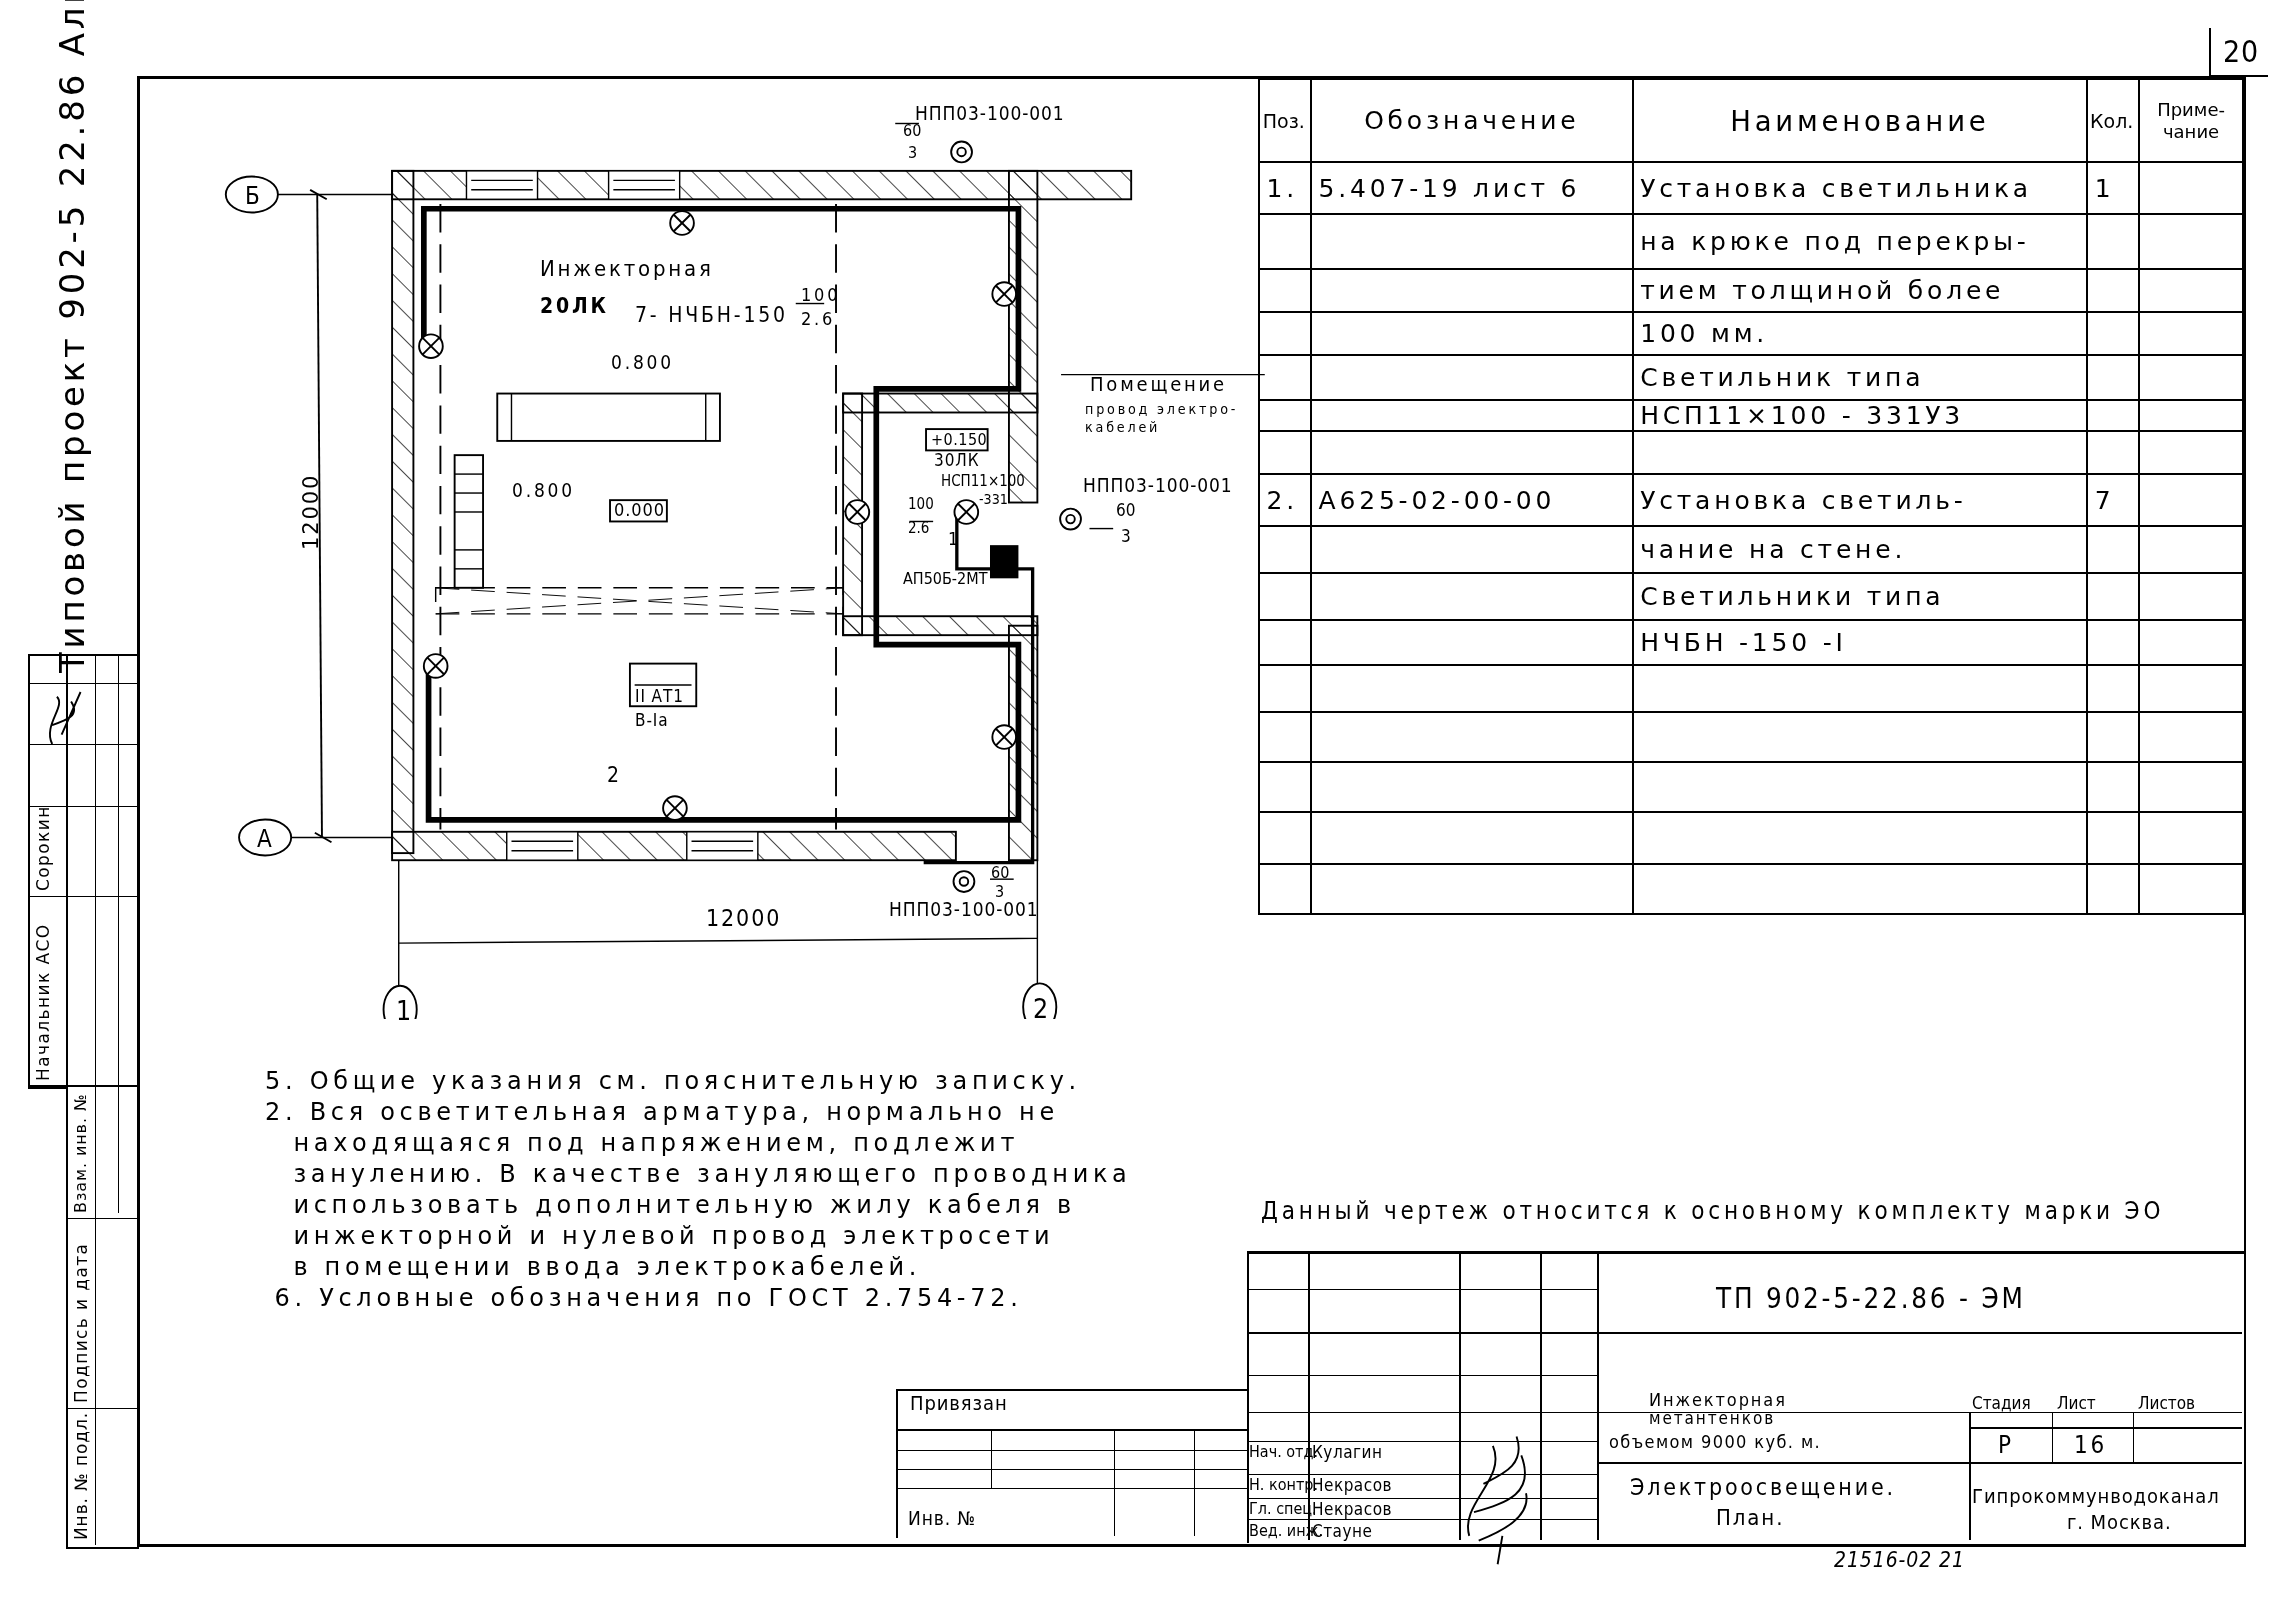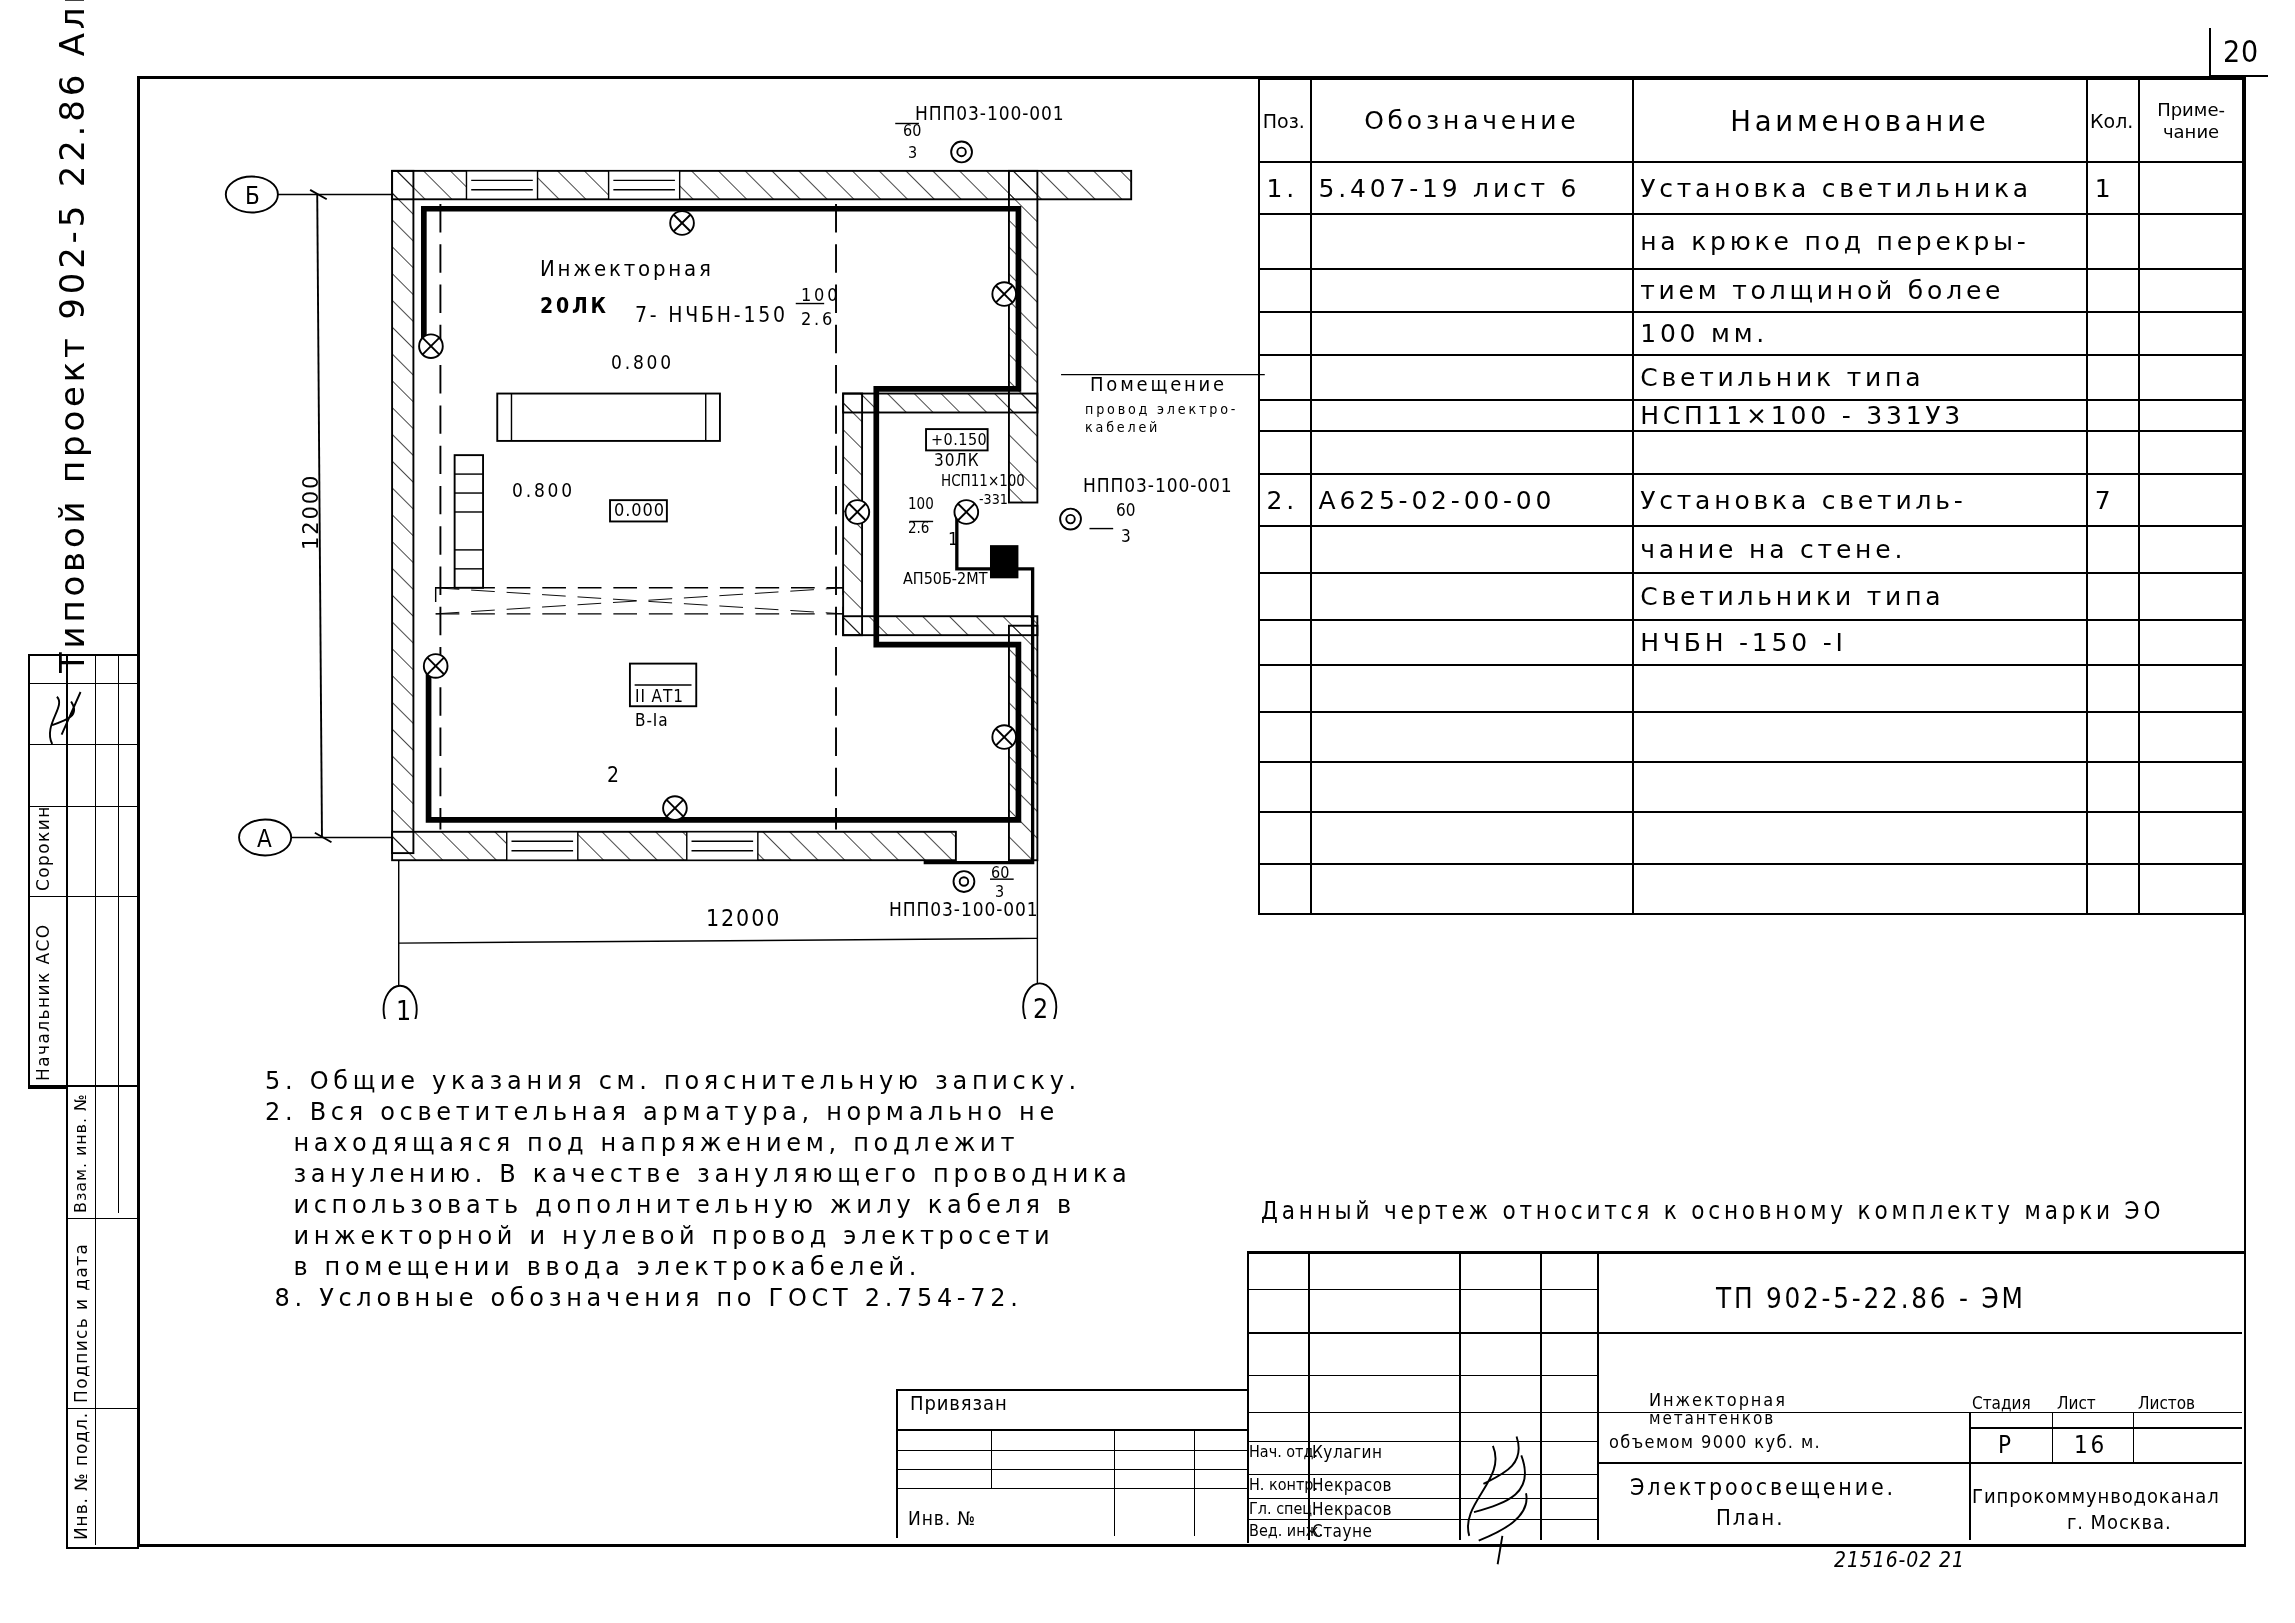--- a/index.html
+++ b/index.html
@@ -199,21 +199,21 @@
 <div class="txt" style="left:706px;top:905px;font-size:23px;letter-spacing:1.9px;">12000</div>
 
 <div class="abs" style="left:265px;top:1066px;">
   <div class="note-line">5. Общие указания см. пояснительную записку.</div>
   <div class="note-line">2. Вся осветительная арматура, нормально не</div>
   <div class="note-line" style="padding-left:28.4px;">находящаяся под напряжением, подлежит</div>
   <div class="note-line" style="padding-left:28.4px;">занулению. В качестве зануляющего проводника</div>
   <div class="note-line" style="padding-left:28.4px;">использовать дополнительную жилу кабеля в</div>
   <div class="note-line" style="padding-left:28.4px;">инжекторной и нулевой провод электросети</div>
   <div class="note-line" style="padding-left:28.4px;">в помещении ввода электрокабелей.</div>
-  <div class="note-line" style="padding-left:9.5px;">8. Условные обозначения по ГОСТ 2.754-72.</div>
+  <div class="note-line" style="padding-left:9.5px;">6. Условные обозначения по ГОСТ 2.754-72.</div>
 </div>
 
 <table class="grid" style="left:1258px;top:78px;width:986px;">
   <colgroup>
       <col style="width:52px">
       <col style="width:322px">
       <col style="width:455px">
       <col style="width:52px">
       <col style="width:104px">
     </colgroup>

